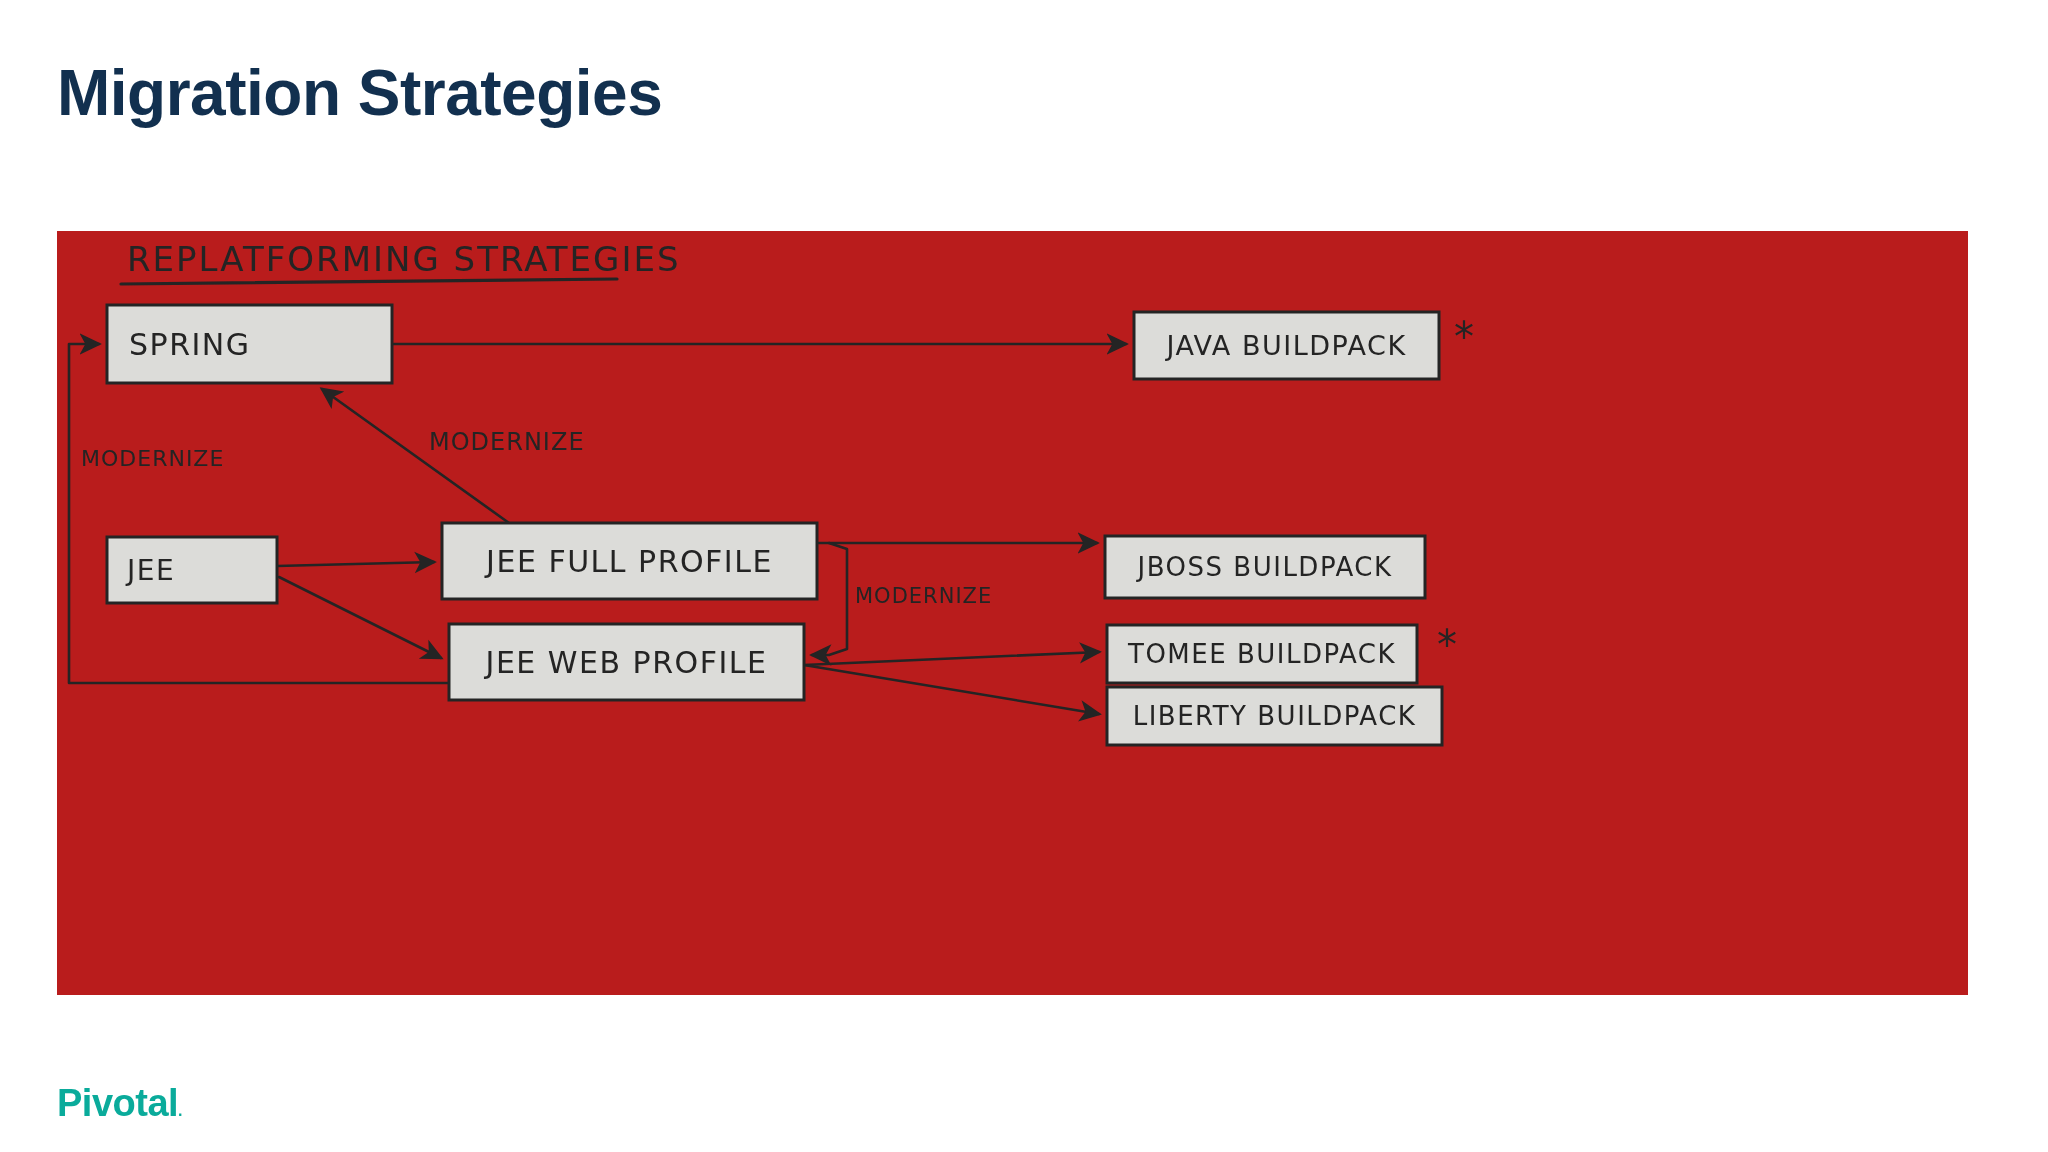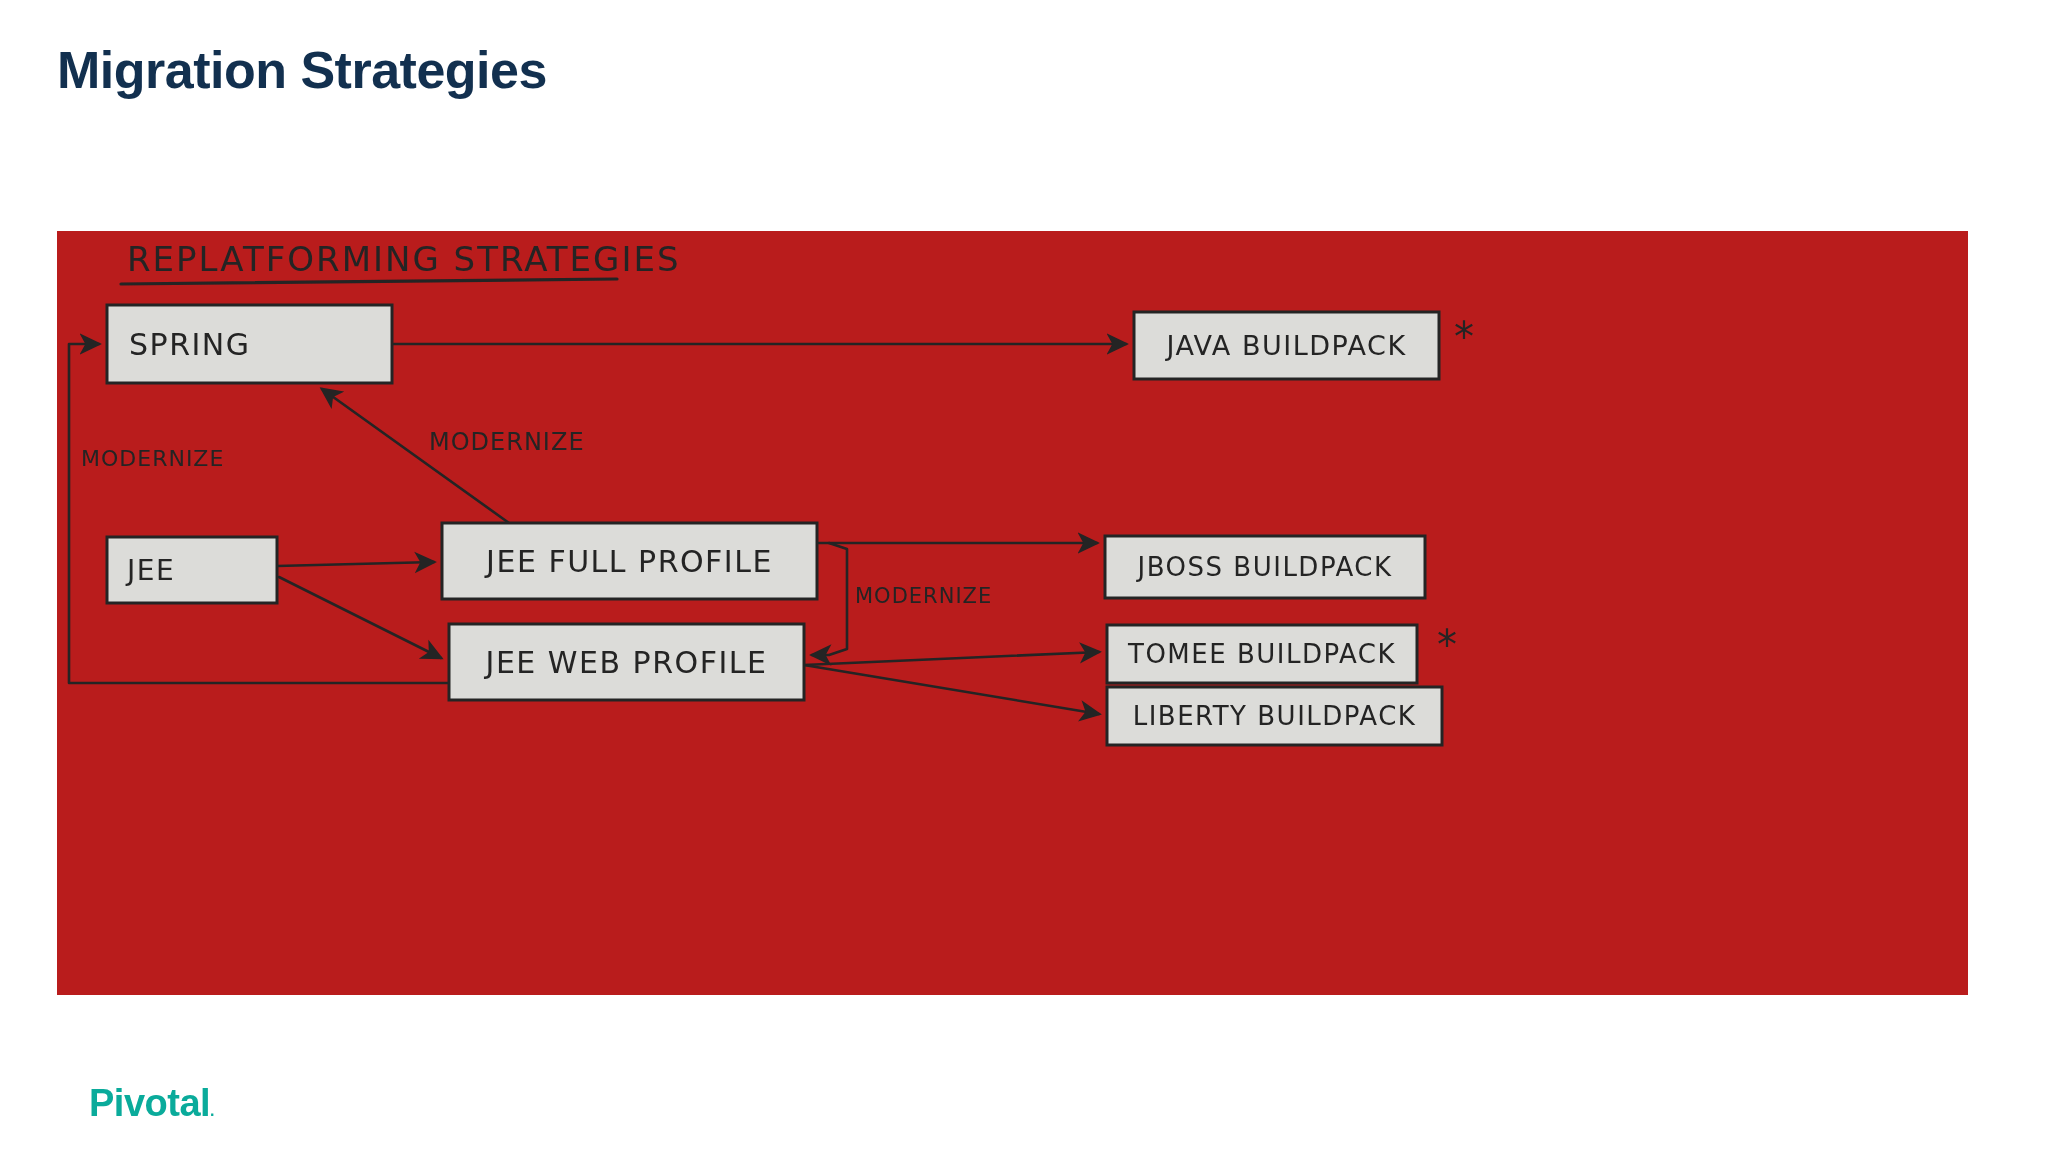--- a/index.html
+++ b/index.html
@@ -12,22 +12,22 @@
     height: 1152px;
     position: relative;
     overflow: hidden;
     font-family: "Liberation Sans", sans-serif;
   }
 
   
   #slide-title {
     position: absolute;
     left: 57px;
-    top: 40px;
-    font-size: 52px;
+    top: 56px;
+    font-size: 64px;
     font-weight: bold;
     letter-spacing: -0.5px;
     color: #12304f;
     white-space: nowrap;
   }
 
   
   #whiteboard-panel {
     position: absolute;
     left: 57px;
@@ -48,21 +48,20 @@
   
   #pivotal-logo {
     position: absolute;
     left: 57px;
     top: 1082px;
     font-size: 38px;
     font-weight: bold;
     color: #0aab9b;
     letter-spacing: -0.5px;
     white-space: nowrap;
-    margin-left: 32px;
   }
   #pivotal-logo .reg {
     font-size: 16px;
     vertical-align: baseline;
   }
 
   
   .hw {
     font-family: "DejaVu Sans", sans-serif;
     fill: #242424;

